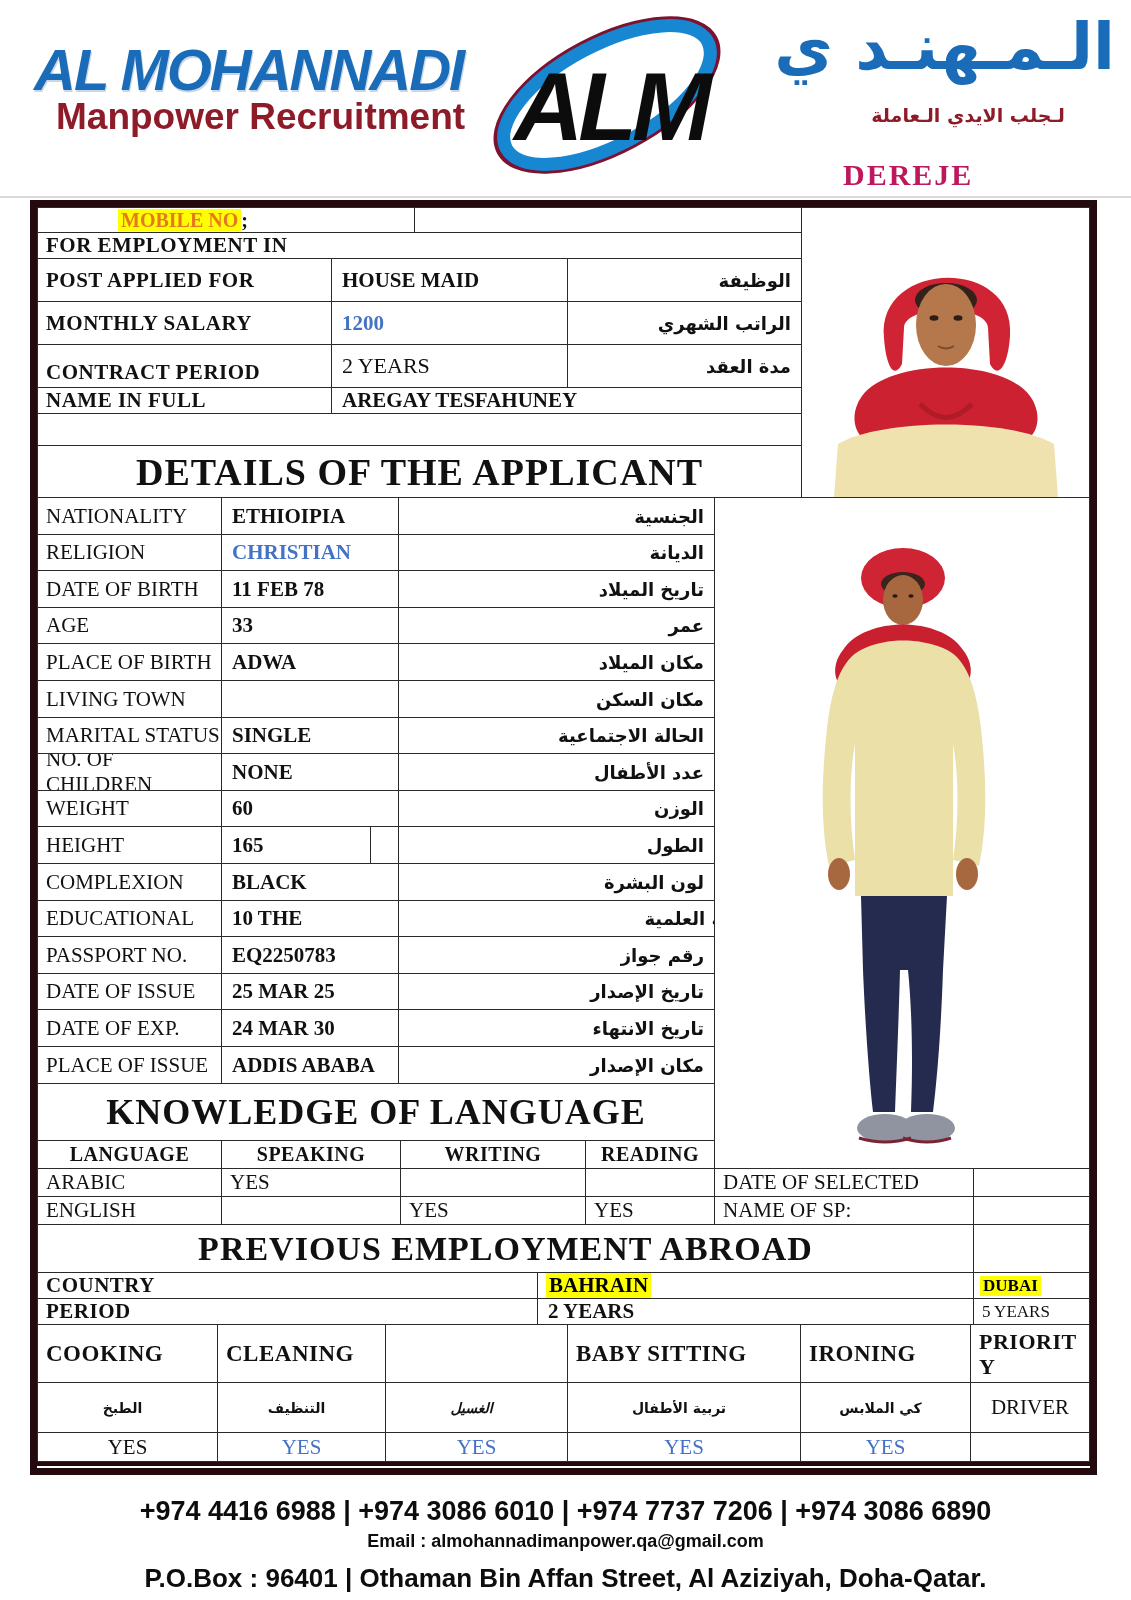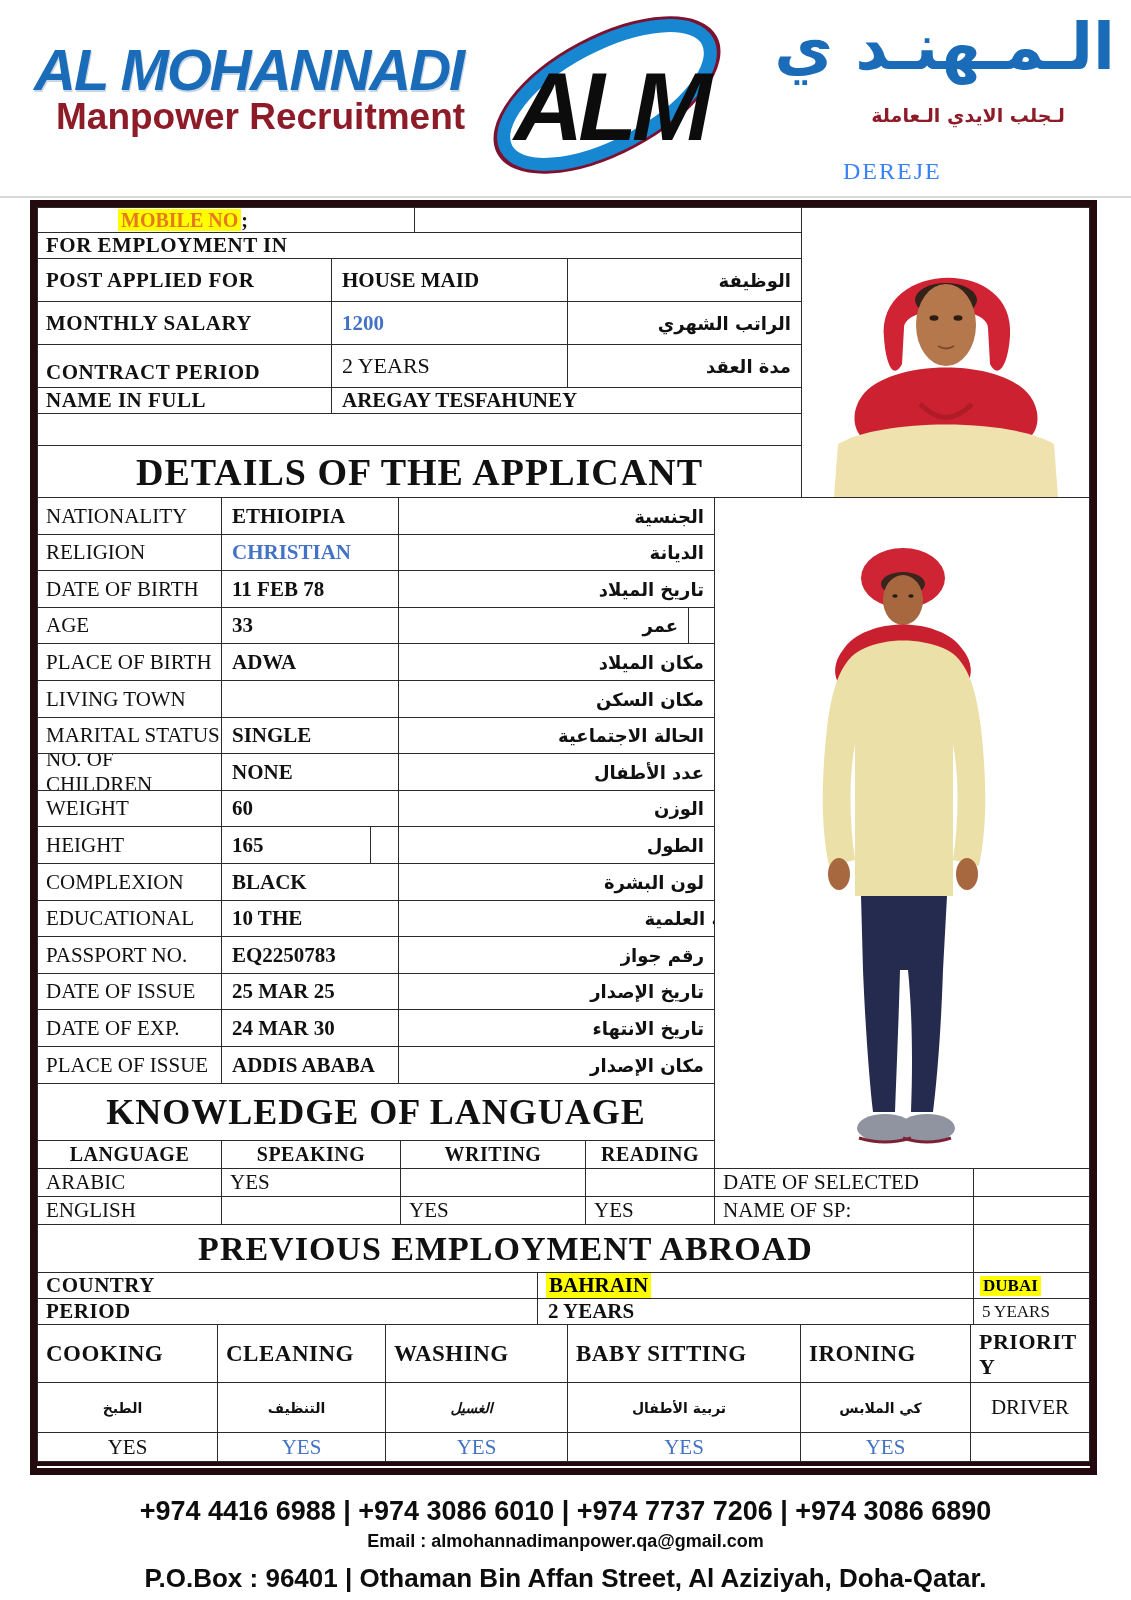--- a/index.html
+++ b/index.html
@@ -10,22 +10,22 @@
   .brand-name { position:absolute; left:34px; top:36px; font-family:"Liberation Sans",sans-serif;
     font-size:58px; font-weight:800; font-style:italic; letter-spacing:-2px; color:#1a6cb8;
     text-shadow:1px 2px 0 #c9d6e4; white-space:nowrap; }
   .brand-sub { position:absolute; left:56px; top:96px; font-family:"Liberation Sans",sans-serif;
     font-size:37px; font-weight:700; color:#8e1b28; white-space:nowrap; }
   .alm-logo { position:absolute; left:472px; top:0px; }
   .arabic-title { position:absolute; right:16px; top:10px; direction:rtl; color:#1a6cb8;
     font-size:64px; font-weight:700; font-family:"DejaVu Sans",sans-serif; white-space:nowrap; }
   .arabic-sub { position:absolute; right:66px; top:104px; direction:rtl; color:#8e1b28;
     font-size:19px; font-weight:700; font-family:"DejaVu Sans",sans-serif; letter-spacing:1px; }
-  .ref-name { position:absolute; left:843px; top:158px; font-size:24px; font-weight:400;
-    letter-spacing:2px; color:#3b82f6; }
+  .ref-name { position:absolute; left:843px; top:158px; font-size:30px; font-weight:700;
+    letter-spacing:2px; color:#be185d; }
   .topline { position:absolute; left:0; top:196px; width:1131px; border-top:2px solid #d9d9d9; }
 
   
   .frame { position:absolute; left:30px; top:200px; width:1067px; height:1275px;
     border:7px solid #240a0e; background:#fff; }
   .frame::after { content:""; position:absolute; left:0; right:0; bottom:2px;
     border-top:4px solid #240a0e; }
   .c { position:absolute; border:1px solid #2b2b2b; display:flex; align-items:center;
     overflow:hidden; background:#fff; }
   .lbl   { font-size:21px; padding-left:8px; color:#111; }
@@ -123,21 +123,21 @@
     <div class="c lbl" style="left:0;top:327px;width:185px;height:37px;">RELIGION</div>
     <div class="c val blue" style="left:184px;top:327px;width:178px;height:37px;">CHRISTIAN</div>
     <div class="c ar" style="left:361px;top:327px;width:317px;height:37px;">الديانة</div>
 
     <div class="c lbl" style="left:0;top:363px;width:185px;height:38px;">DATE OF BIRTH</div>
     <div class="c val" style="left:184px;top:363px;width:178px;height:38px;">11 FEB 78</div>
     <div class="c ar" style="left:361px;top:363px;width:317px;height:38px;">تاريخ الميلاد</div>
 
     <div class="c lbl" style="left:0;top:400px;width:185px;height:37px;">AGE</div>
     <div class="c val" style="left:184px;top:400px;width:178px;height:37px;">33</div>
-    <div class="c ar" style="left:361px;top:400px;width:291px;height:37px;">عمر</div>
+    <div class="c ar" style="left:361px;top:400px;width:317px;height:37px;">عمر</div>
 
     <div class="c lbl" style="left:0;top:436px;width:185px;height:38px;">PLACE OF BIRTH</div>
     <div class="c val" style="left:184px;top:436px;width:178px;height:38px;">ADWA</div>
     <div class="c ar" style="left:361px;top:436px;width:317px;height:38px;">مكان الميلاد</div>
 
     <div class="c lbl" style="left:0;top:473px;width:185px;height:38px;">LIVING TOWN</div>
     <div class="c val" style="left:184px;top:473px;width:178px;height:38px;"></div>
     <div class="c ar" style="left:361px;top:473px;width:317px;height:38px;">مكان السكن</div>
 
     <div class="c lbl" style="left:0;top:510px;width:185px;height:37px;">MARITAL STATUS</div>
@@ -232,21 +232,20 @@
     <div class="c" style="left:936px;top:1065px;width:117px;height:27px;">
       <span class="hl" style="margin-left:6px;font-size:17px;">DUBAI</span>
     </div>
 
     <div class="c lblb" style="left:0;top:1091px;width:501px;height:27px;">PERIOD</div>
     <div class="c val" style="left:500px;top:1091px;width:437px;height:27px;">2 YEARS</div>
     <div class="c lbl" style="left:936px;top:1091px;width:117px;height:27px;font-size:17px;">5 YEARS</div>
 
     <div class="c lblb" style="left:0;top:1117px;width:181px;height:59px;font-size:23px;">COOKING</div>
     <div class="c lblb" style="left:180px;top:1117px;width:169px;height:59px;font-size:23px;">CLEANING</div>
-    <div class="c lblb" style="left:348px;top:1117px;width:183px;height:59px;font-size:23px;">WASHING</div>
     <div class="c lblb" style="left:530px;top:1117px;width:234px;height:59px;font-size:23px;">BABY SITTING</div>
     <div class="c lblb" style="left:763px;top:1117px;width:171px;height:59px;font-size:23px;">IRONING</div>
     <div class="c lblb" style="left:933px;top:1117px;width:120px;height:59px;font-size:22px;align-items:flex-start;padding-top:4px;word-break:break-all;line-height:1.15;">PRIORITY</div>
 
     <div class="c ar cen" style="left:0;top:1175px;width:181px;height:51px;font-size:14px;">الطبخ</div>
     <div class="c ar cen" style="left:180px;top:1175px;width:169px;height:51px;font-size:14px;">التنظيف</div>
     <div class="c ar cen" style="left:348px;top:1175px;width:183px;height:51px;font-size:14px;font-style:italic;">الغسيل</div>
     <div class="c ar cen" style="left:530px;top:1175px;width:234px;height:51px;font-size:14px;">تربية  الأطفال</div>
     <div class="c ar cen" style="left:763px;top:1175px;width:171px;height:51px;font-size:14px;">كي الملابس</div>
     <div class="c lbl cen" style="left:933px;top:1175px;width:120px;height:51px;">DRIVER</div>

